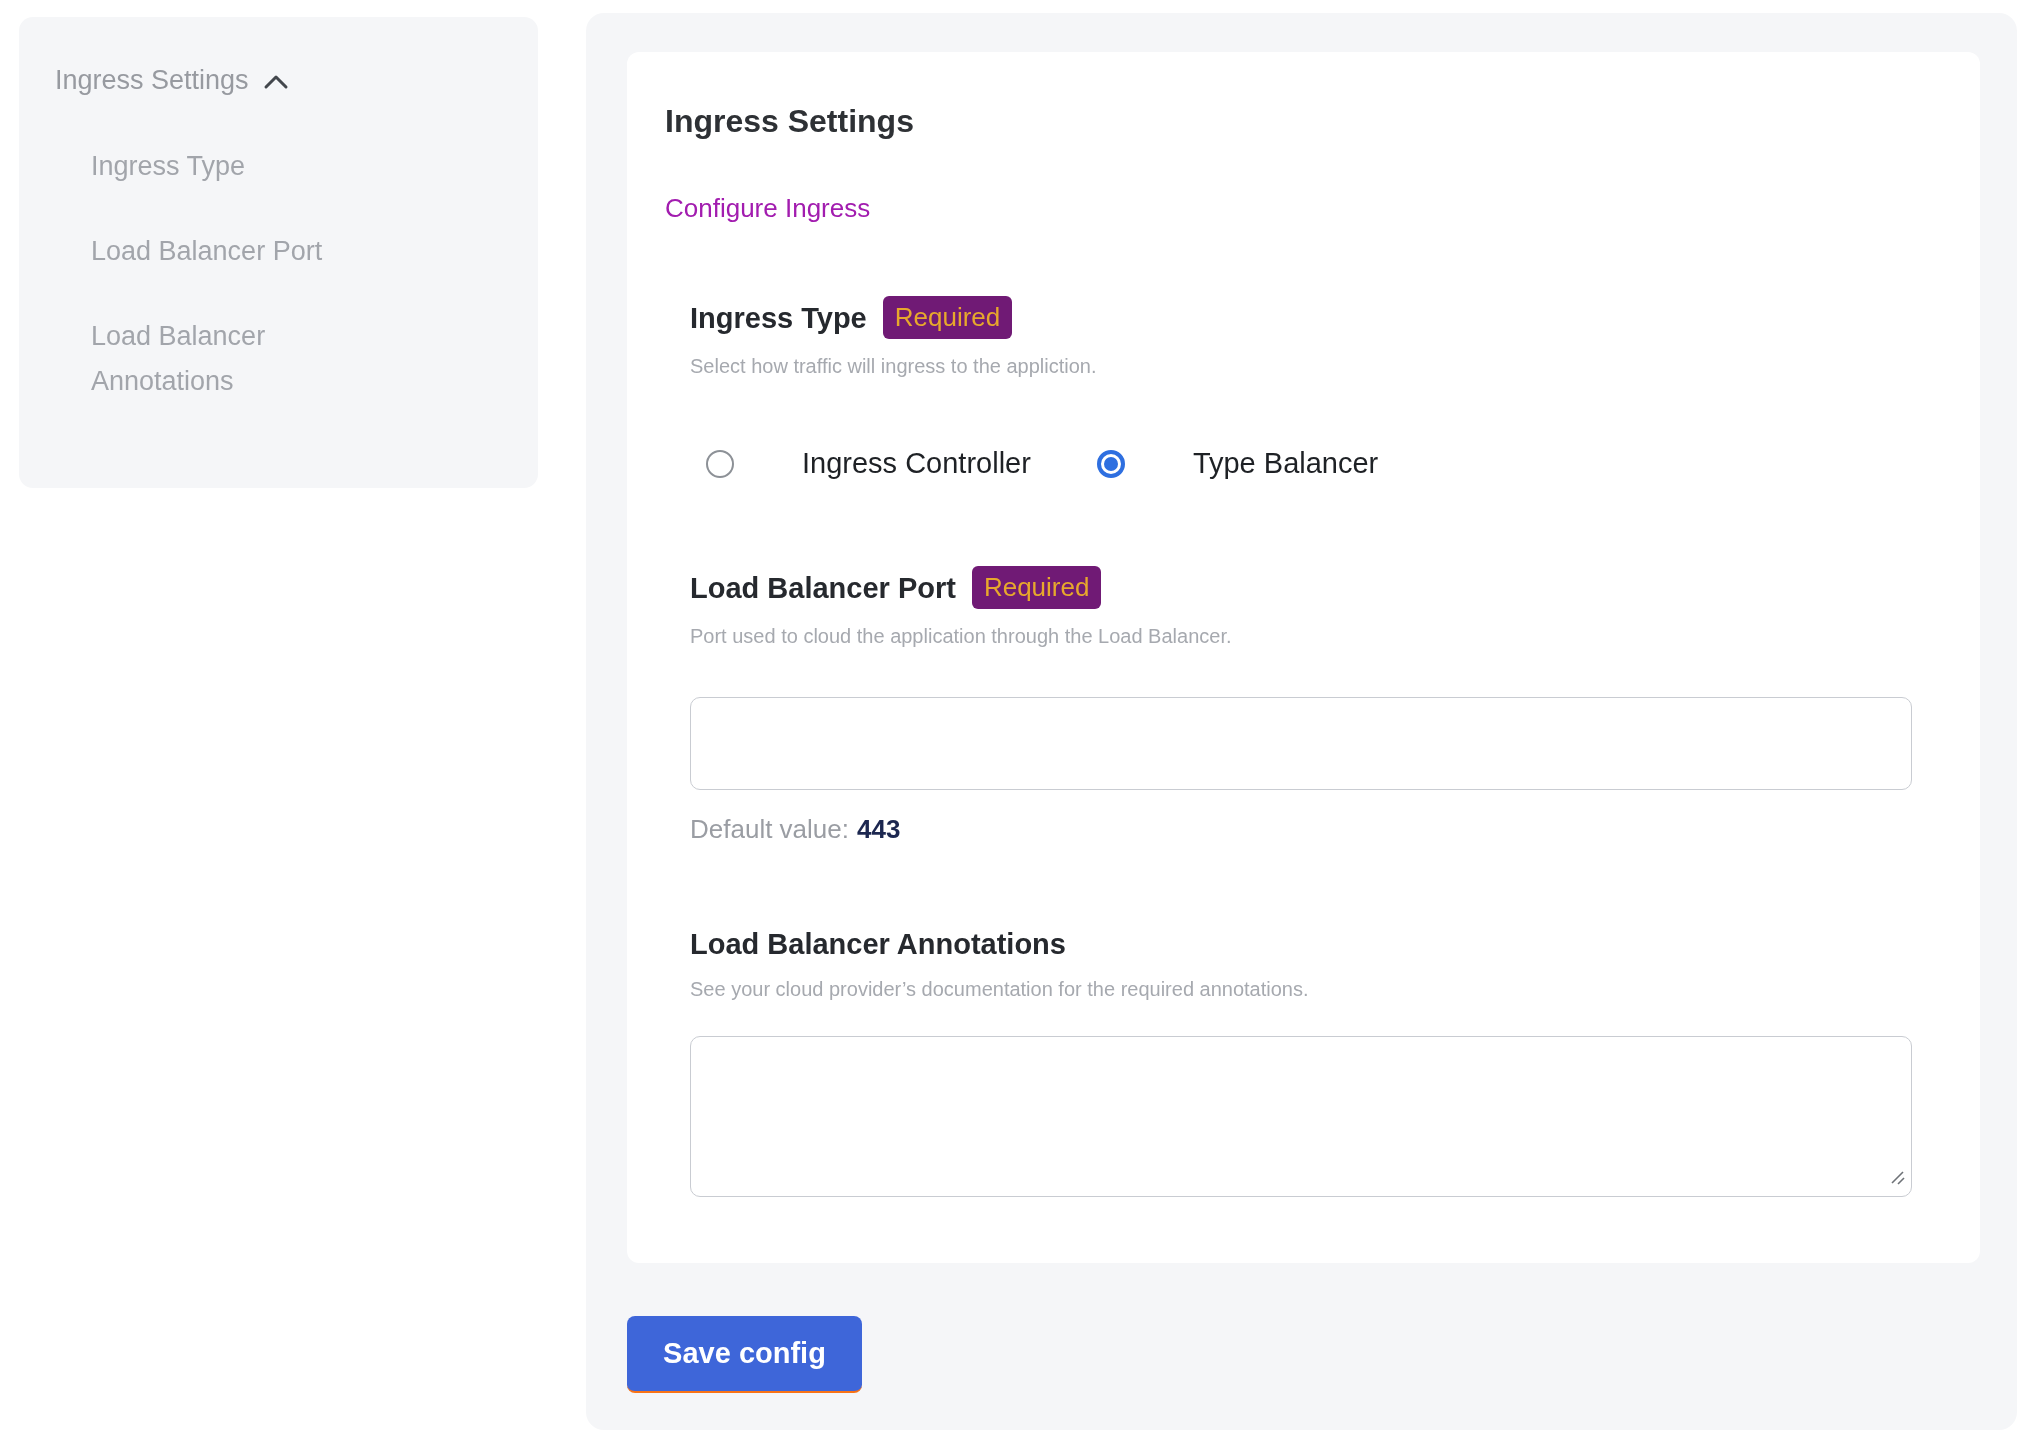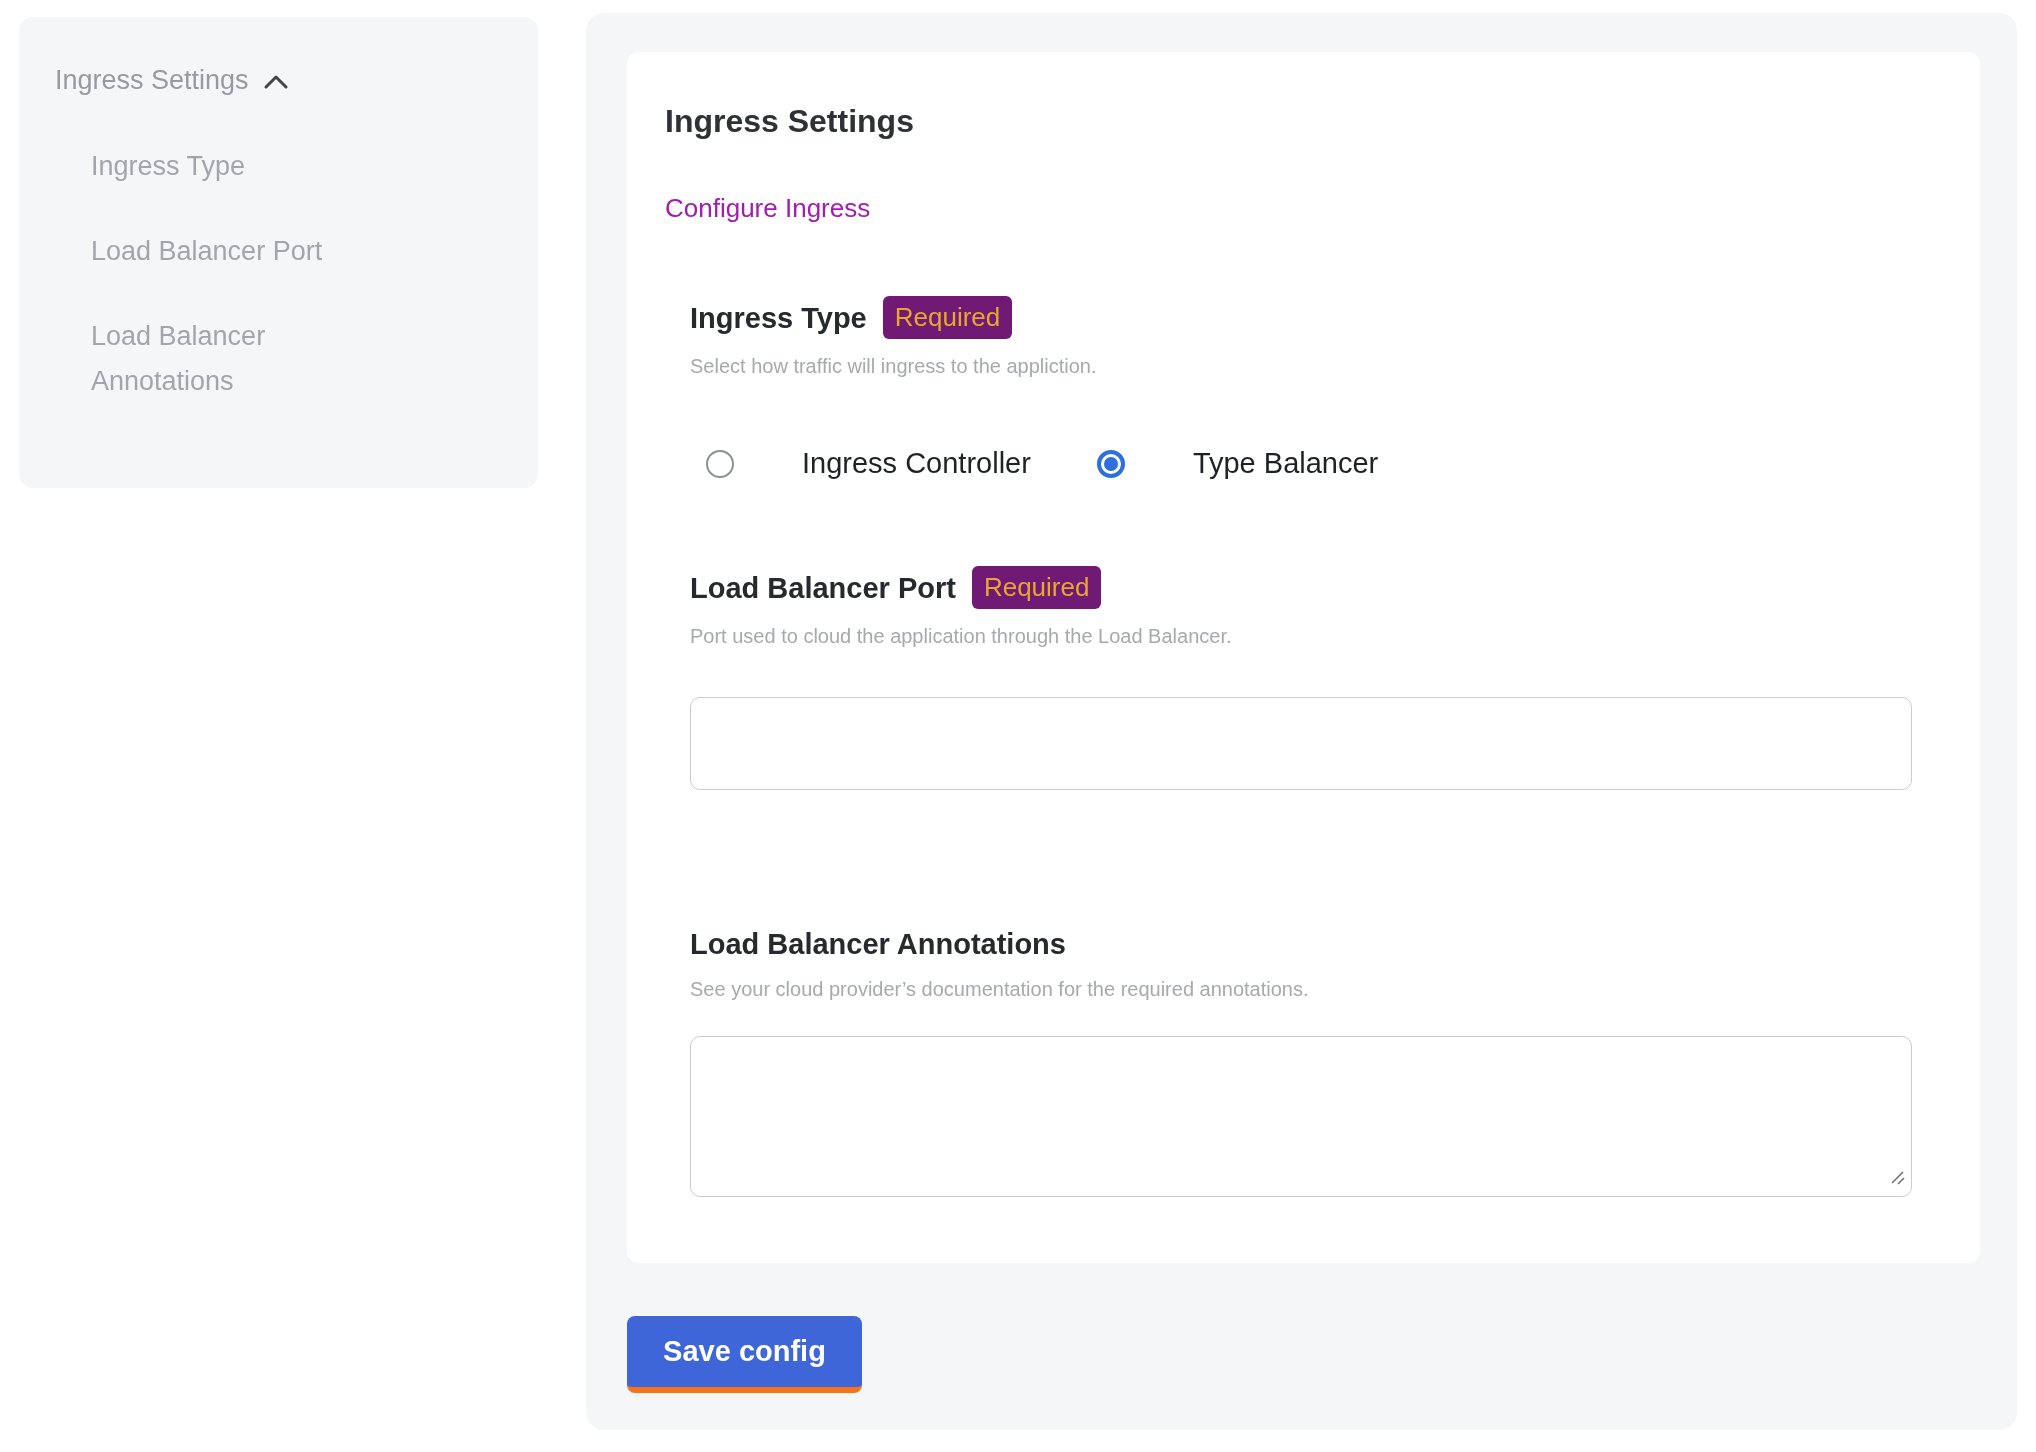--- a/index.html
+++ b/index.html
@@ -93,21 +93,21 @@
     background:#fff; resize:none; outline:none;
     font-size:27px; padding:14px 20px; color:#26292e;
     font-family:"Liberation Sans", sans-serif;
   }
   .resize-handle { position:absolute; right:6px; bottom:7px; cursor:nwse-resize; }
 
   
   .save-btn {
     position:absolute; left:627px; top:1316px;
     width:235px; height:77px;
-    background:#3e66d9; border:none; border-bottom:6px solid #f97316;
+    background:#3e66d9; border:none; border-bottom:2px solid #f97316;
     border-radius:8px; color:#ffffff; font-size:29px; font-weight:700;
     font-family:"Liberation Sans", sans-serif; cursor:pointer;
   }
 </style>
 </head>
 <body>
 
 <nav class="sidebar">
   <div class="sidebar-header">
     <span>Ingress Settings</span>
@@ -146,20 +146,23 @@
     </div>
   </div>
 
   <div class="section s2">
     <div class="section-heading">
       <h2>Load Balancer Port</h2>
       <span class="badge">Required</span>
     </div>
     <div class="section-desc">Port used to cloud the application through the Load Balancer.</div>
     <input class="text-input" type="text" value="" style="">
+    <div class="default-row">
+      <span>Default value:</span><b>443</b>
+    </div>
   </div>
 
   <div class="section s3">
     <div class="section-heading">
       <h2>Load Balancer Annotations</h2>
     </div>
     <div class="section-desc">See your cloud provider’s documentation for the required annotations.</div>
     <div class="textarea-wrap">
       <textarea class="big-textarea" style=""></textarea>
       <span class="resize-handle">

